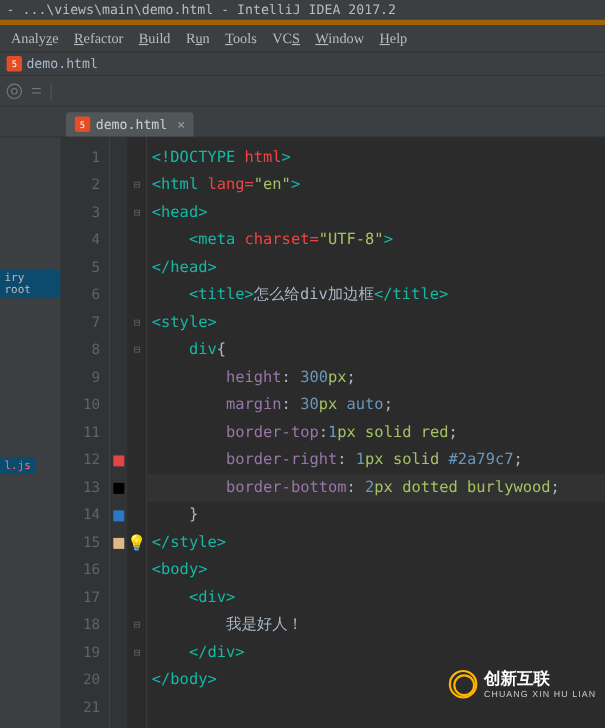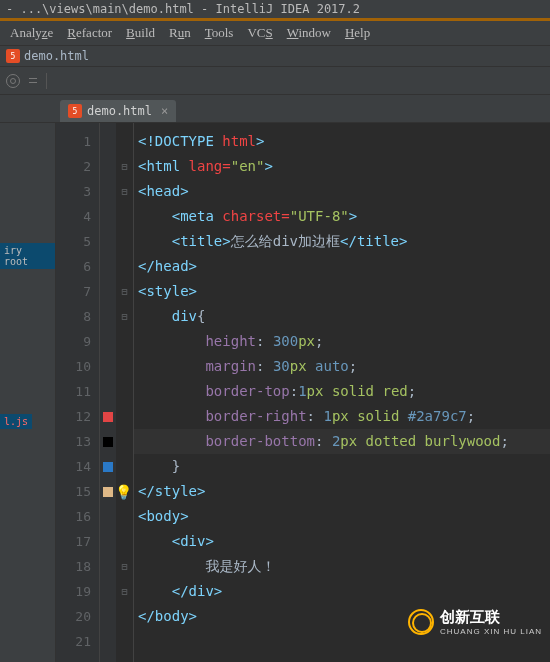--- a/index.html
+++ b/index.html
@@ -11,21 +11,21 @@
   font-size: 13px;
   color: #a9b7c6;
   overflow: hidden;
   position: relative;
 }
 .title-bar {
   background: #3c3f41;
   color: #bbb;
   padding: 2px 6px;
   font-size: 12px;
-  border-bottom: 3px solid #a16207;
+  border-bottom: 5px solid #a16207;
 }
 .menu-bar {
   background: #3c3f41;
   padding: 2px 4px;
   display: flex;
   gap: 2px;
   border-bottom: 1px solid #323232;
   font-family: Liberation Serif, serif;
 }
 .menu-bar span {
@@ -121,21 +121,21 @@
 .marker { width:10px; height:10px; }
 .marker.red { background:#e24545; }
 .marker.black { background:#000; }
 .marker.blue { background:#2a79c7; }
 .marker.wheat { background:#deb887; }
 .fold-col { width: 18px; background: #2b2b2b; border-right:1px solid #424242; padding-top:6px; }
 .fold-col div { height:25px; display:flex; align-items:center; justify-content:center; color:#606366; font-size:10px; }
 .code { flex:1; background:#2b2b2b; padding-top:6px; font-family:Consolas,monospace; font-size:14px; position:relative; }
 .line { height:25px; line-height:25px; white-space:pre; padding-left:4px; }
 .line.hl { background:#323232; }
-.tag { color:#7dd3fc; }
+.tag { color:#14b8a6; }
 .attr { color:#ef4444; }
 .string { color:#a5c261; }
 .prop { color:#9876aa; }
 .val { color:#6897bb; }
 .punct { color:#a9b7c6; }
 .text { color:#a9b7c6; }
 .watermark {
   position:absolute;
   right:8px;
   bottom:26px;
@@ -280,22 +280,22 @@
     <div></div>
       <div></div>
       <div></div>
   </div>
 
   <div class="code">
     <div class="line"><span class="tag">&lt;!DOCTYPE </span><span class="attr">html</span><span class="tag">&gt;</span></div>
     <div class="line"><span class="tag">&lt;html </span><span class="attr">lang=</span><span class="string">"en"</span><span class="tag">&gt;</span></div>
     <div class="line"><span class="tag">&lt;head&gt;</span></div>
     <div class="line">    <span class="tag">&lt;meta </span><span class="attr">charset=</span><span class="string">"UTF-8"</span><span class="tag">&gt;</span></div>
+    <div class="line"><span class="tag">&lt;/head&gt;</span></div>
     <div class="line">    <span class="tag">&lt;title&gt;</span><span class="text">怎么给div加边框</span><span class="tag">&lt;/title&gt;</span></div>
-    <div class="line"><span class="tag">&lt;/head&gt;</span></div>
     <div class="line"><span class="tag">&lt;style&gt;</span></div>
     <div class="line">    <span class="tag">div</span><span class="punct">{</span></div>
     <div class="line">        <span class="prop">height</span><span class="punct">: </span><span class="val">300</span><span class="string">px</span><span class="punct">;</span></div>
     <div class="line">        <span class="prop">margin</span><span class="punct">: </span><span class="val">30</span><span class="string">px </span><span class="val">auto</span><span class="punct">;</span></div>
     <div class="line">        <span class="prop">border-top</span><span class="punct">:</span><span class="val">1</span><span class="string">px </span><span class="string">solid red</span><span class="punct">;</span></div>
     <div class="line">        <span class="prop">border-right</span><span class="punct">: </span><span class="val">1</span><span class="string">px </span><span class="string">solid </span><span class="val">#2a79c7</span><span class="punct">;</span></div>
     <div class="line hl">        <span class="prop">border-bottom</span><span class="punct">: </span><span class="val">2</span><span class="string">px </span><span class="string">dotted burlywood</span><span class="punct">;</span></div>
     <div class="line">    <span class="punct">}</span></div>
     <div class="line"><span class="tag">&lt;/style&gt;</span></div>
     <div class="line"><span class="tag">&lt;body&gt;</span></div>

